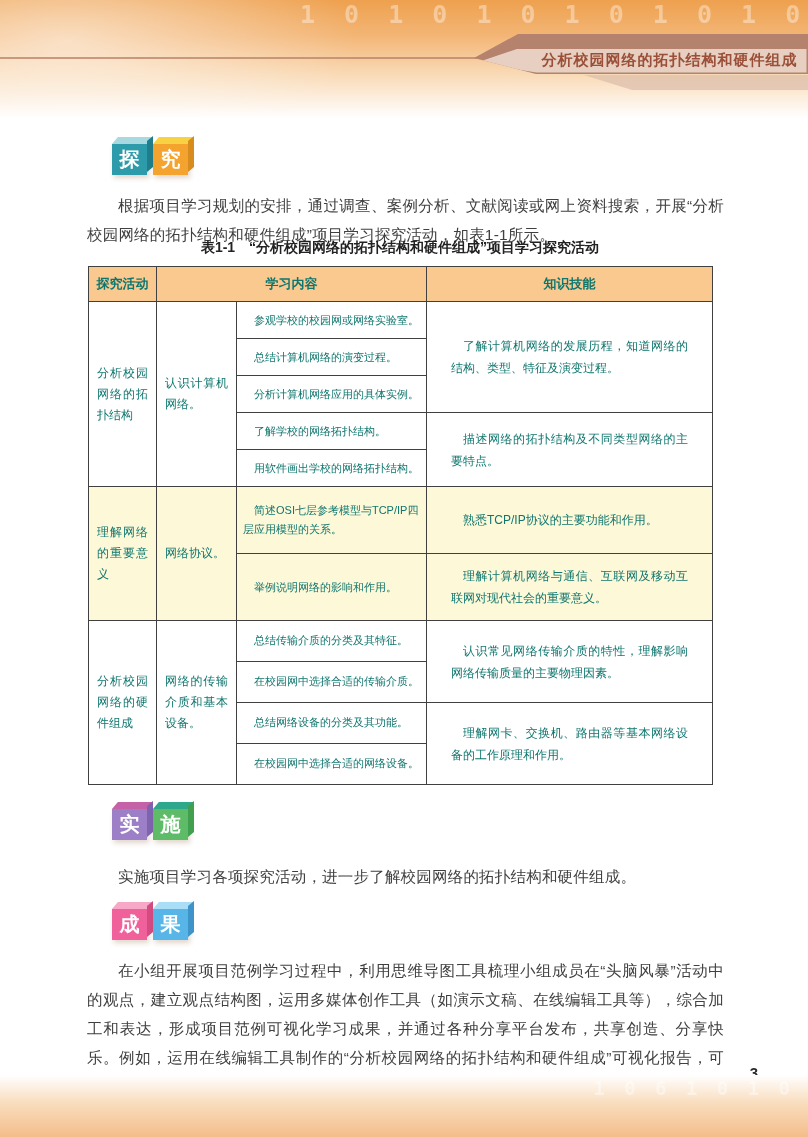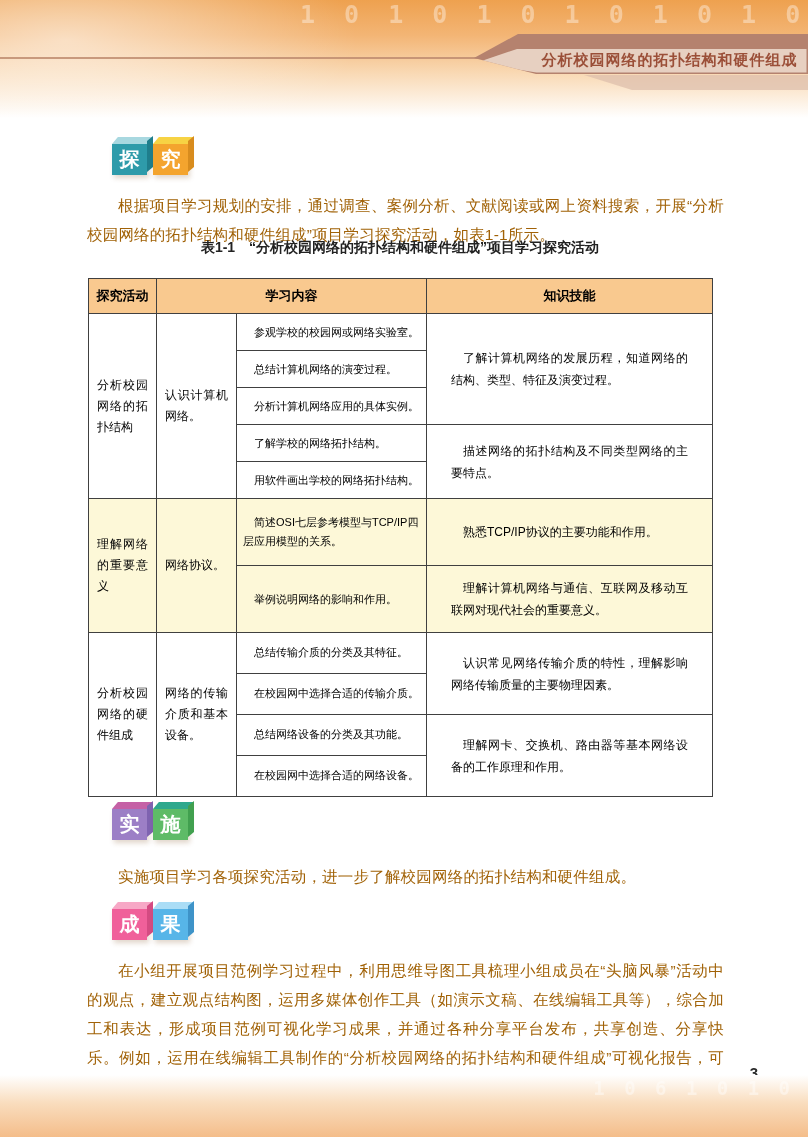--- a/index.html
+++ b/index.html
@@ -60,36 +60,35 @@
   .cube::after {
     content:""; position:absolute; right:-6px; top:-3px; width:6px; height:31px;
     background:var(--side,#666); transform:skewY(-40deg); transform-origin:0 0;
   }
   .badge-explore { left:112px; top:136px; }
   .badge-implement { left:112px; top:801px; }
   .badge-result { left:112px; top:901px; }
   
   .para {
     position:absolute; left:87px; width:637px;
-    font-size:15.5px; line-height:29px; color:#a16207;
+    font-size:15.5px; line-height:29px; color:#404040;
     text-align:justify; text-indent:2em; letter-spacing:0.2px;
   }
   .para-intro { top:175px; }
   .para-implement { top:846px; }
   .para-result { top:940px; }
   
   .table-caption {
     position:absolute; left:88px; top:239px; width:624px;
     text-align:center; font-weight:bold; font-size:14px; color:#222222;
   }
   .activities-table {
     position:absolute; left:88px; top:266px; width:624px;
-    border-collapse:collapse; table-layout:fixed; color:#000000;
+    border-collapse:collapse; table-layout:fixed; color:#0f766e;
     border:1.5px solid #404040;
-    margin-top:12px;
   }
   .activities-table th, .activities-table td { border:1px solid #404040; }
   .activities-table th {
     background:#F9C98F; height:32px; font-size:13px; font-weight:bold; text-align:center;
   }
   col.c1{width:68px;} col.c2{width:80px;} col.c3{width:190px;} col.c4{width:286px;}
   td.act, td.met {
     font-size:12px; line-height:21px; padding:0 8px;
     text-align:justify; text-justify:inter-character; vertical-align:middle;
   }

